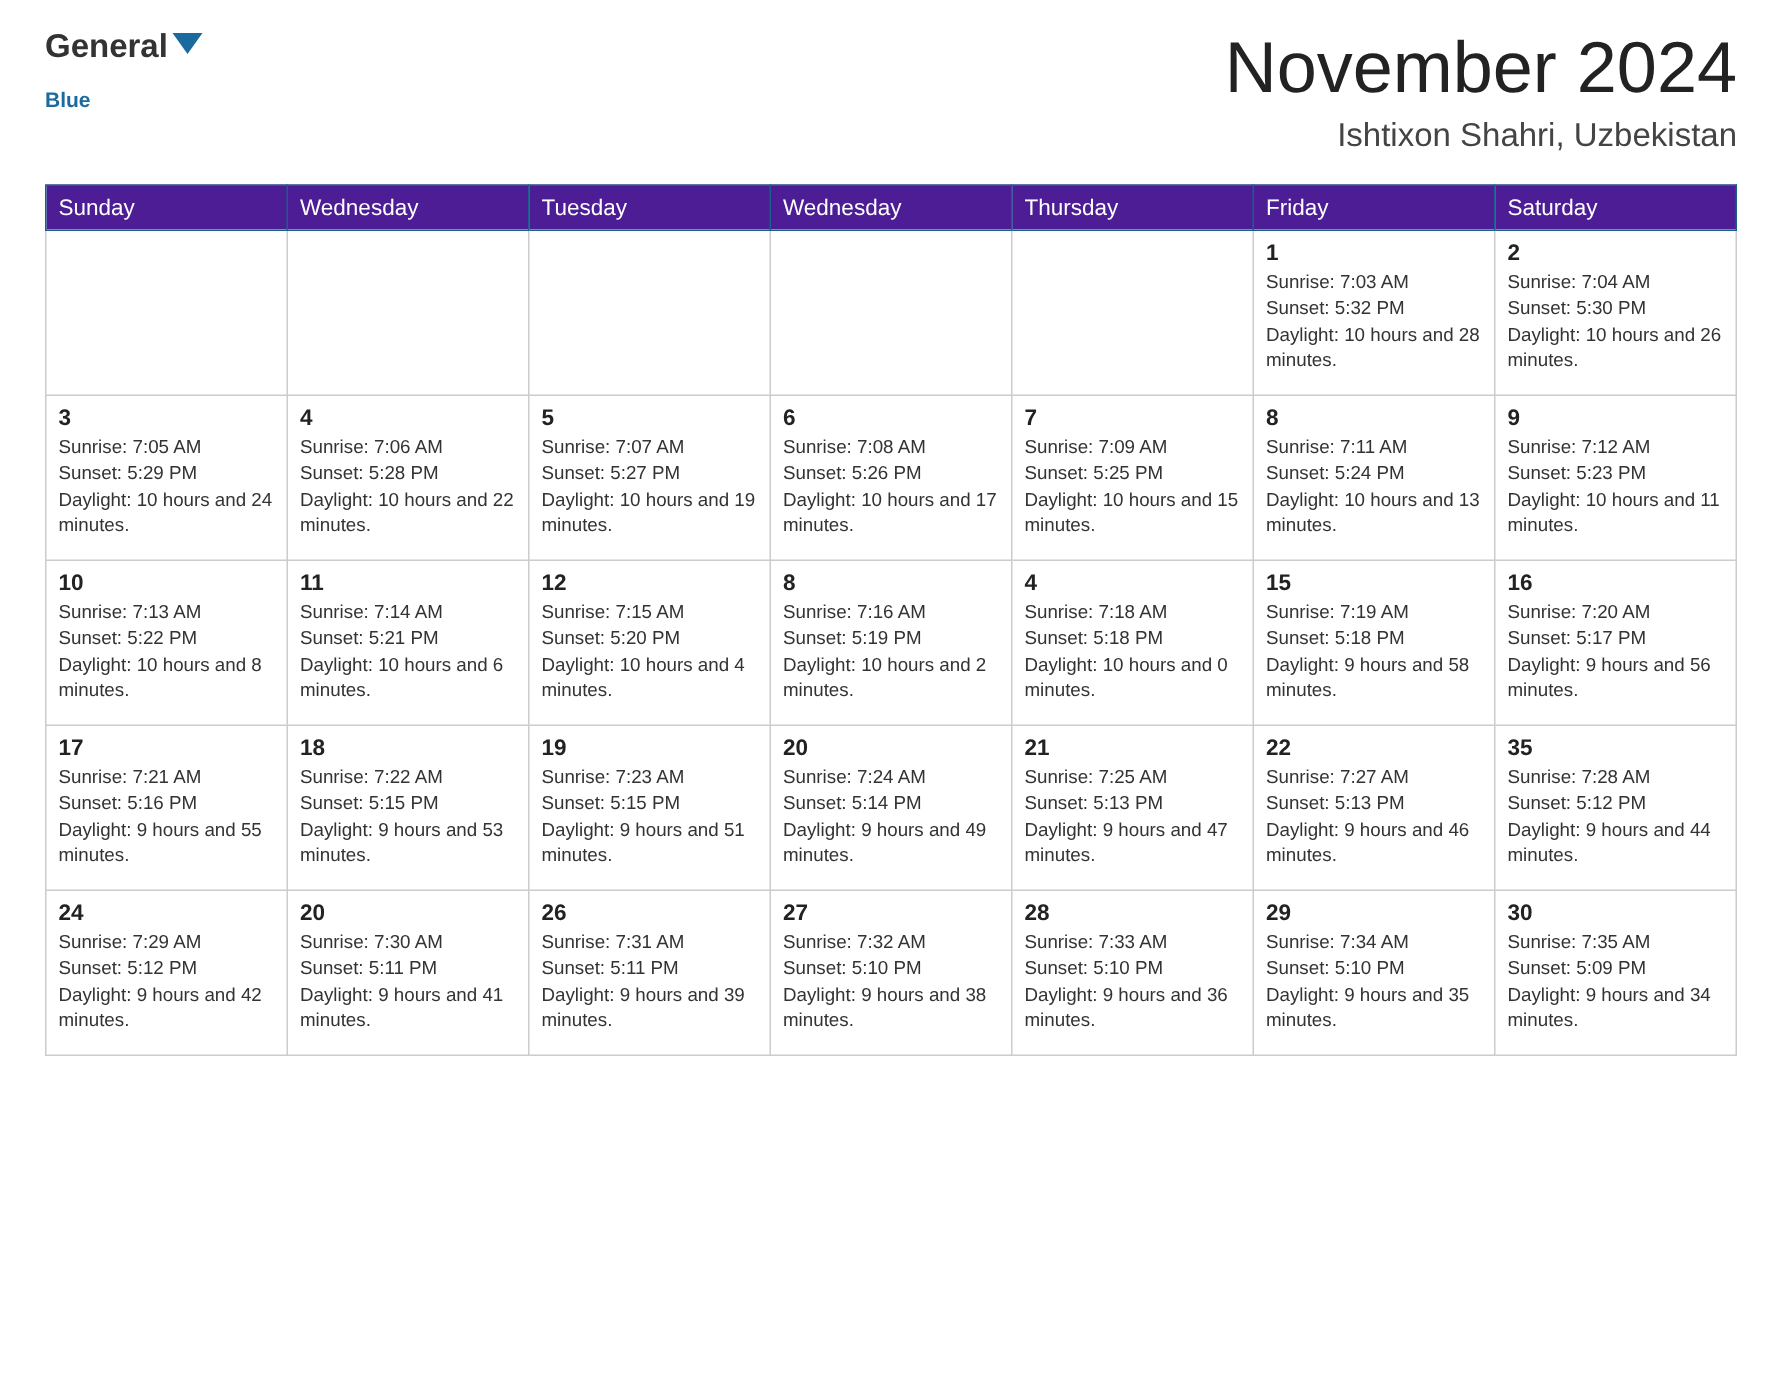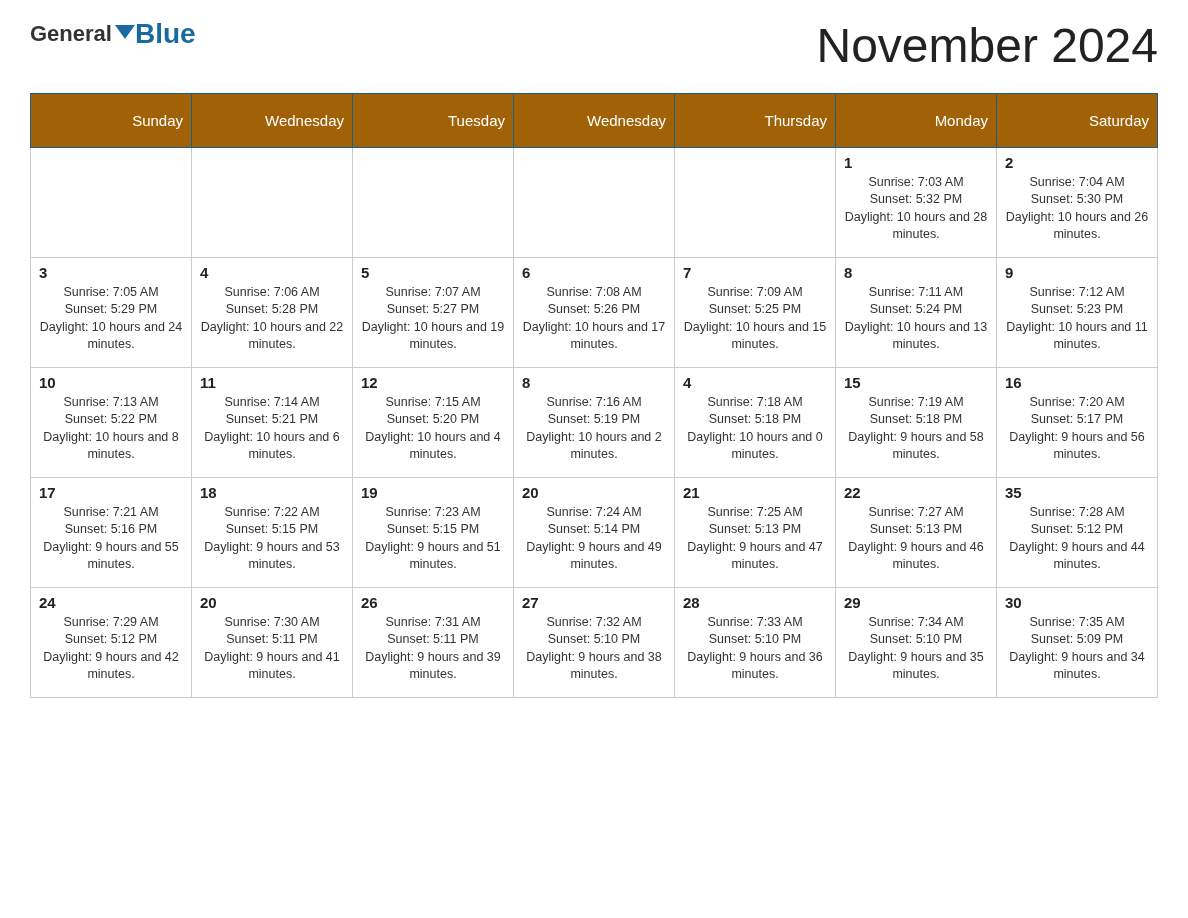--- a/index.html
+++ b/index.html
@@ -29,26 +29,26 @@
       font-size: 22px;
       color: #444;
       margin-top: 4px;
     }
     .calendar {
       width: 100%;
       border-collapse: collapse;
       border: 1px solid #999;
     }
     .calendar thead tr th {
-      background-color: #a16207;
+      background-color: #4c1d95;
       color: #fff;
       font-size: 15px;
       font-weight: normal;
-      padding: 18px 8px;
-      text-align: right;
+      padding: 6px 8px;
+      text-align: left;
       border: 1px solid #1a5f8a;
     }
     .calendar tbody tr td {
       vertical-align: top;
       padding: 6px 8px;
       border: 1px solid #ccc;
       width: 14.28%;
       height: 110px;
       font-size: 13px;
       color: #333;
@@ -60,80 +60,81 @@
     .day-number {
       font-size: 15px;
       font-weight: bold;
       color: #222;
       margin-bottom: 3px;
     }
     .day-info {
       font-size: 12.5px;
       color: #333;
       line-height: 1.4;
-      text-align: center;
     }
     .logo-general {
       font-size: 22px;
       font-weight: bold;
       color: #333;
     }
     .logo-wrapper {
       display: flex;
-      flex-direction: row;
+      flex-direction: column;
       line-height: 1;
+      gap: 17px;
     }
     .logo-row1 {
       display: flex;
       align-items: center;
     }
     .logo-triangle {
       display: inline-block;
       width: 0;
       height: 0;
       border-left: 10px solid transparent;
       border-right: 10px solid transparent;
       border-top: 14px solid #1a6aa0;
       margin-left: 3px;
       vertical-align: middle;
       position: relative;
       top: -2px;
     }
     .logo-row2 {
       color: #1a6aa0;
-      font-size: 28px;
+      font-size: 14px;
       font-weight: bold;
       margin-top: 0;
     }
   </style>
 </head>
 <body>
 
 <div class="header">
   <div class="logo-wrapper">
     <div class="logo-row1">
       <span class="logo-general">General</span>
       <span class="logo-triangle"></span>
     </div>
     <div class="logo-row2">Blue</div>
   </div>
   <div class="title-area">
     <div class="month-title">November 2024</div>
+    <div class="location-title">Ishtixon Shahri, Uzbekistan</div>
   </div>
 </div>
 
 <table class="calendar">
   <thead>
     <tr>
     <th>Sunday</th>
         <th>Wednesday</th>
         <th>Tuesday</th>
         <th>Wednesday</th>
         <th>Thursday</th>
-        <th>Monday</th>
+        <th>Friday</th>
         <th>Saturday</th>
       </tr>
   </thead>
   <tbody id="calendar-body">
   <tr>
         <td class="empty"></td>
         <td class="empty"></td>
         <td class="empty"></td>
         <td class="empty"></td>
         <td class="empty"></td>

